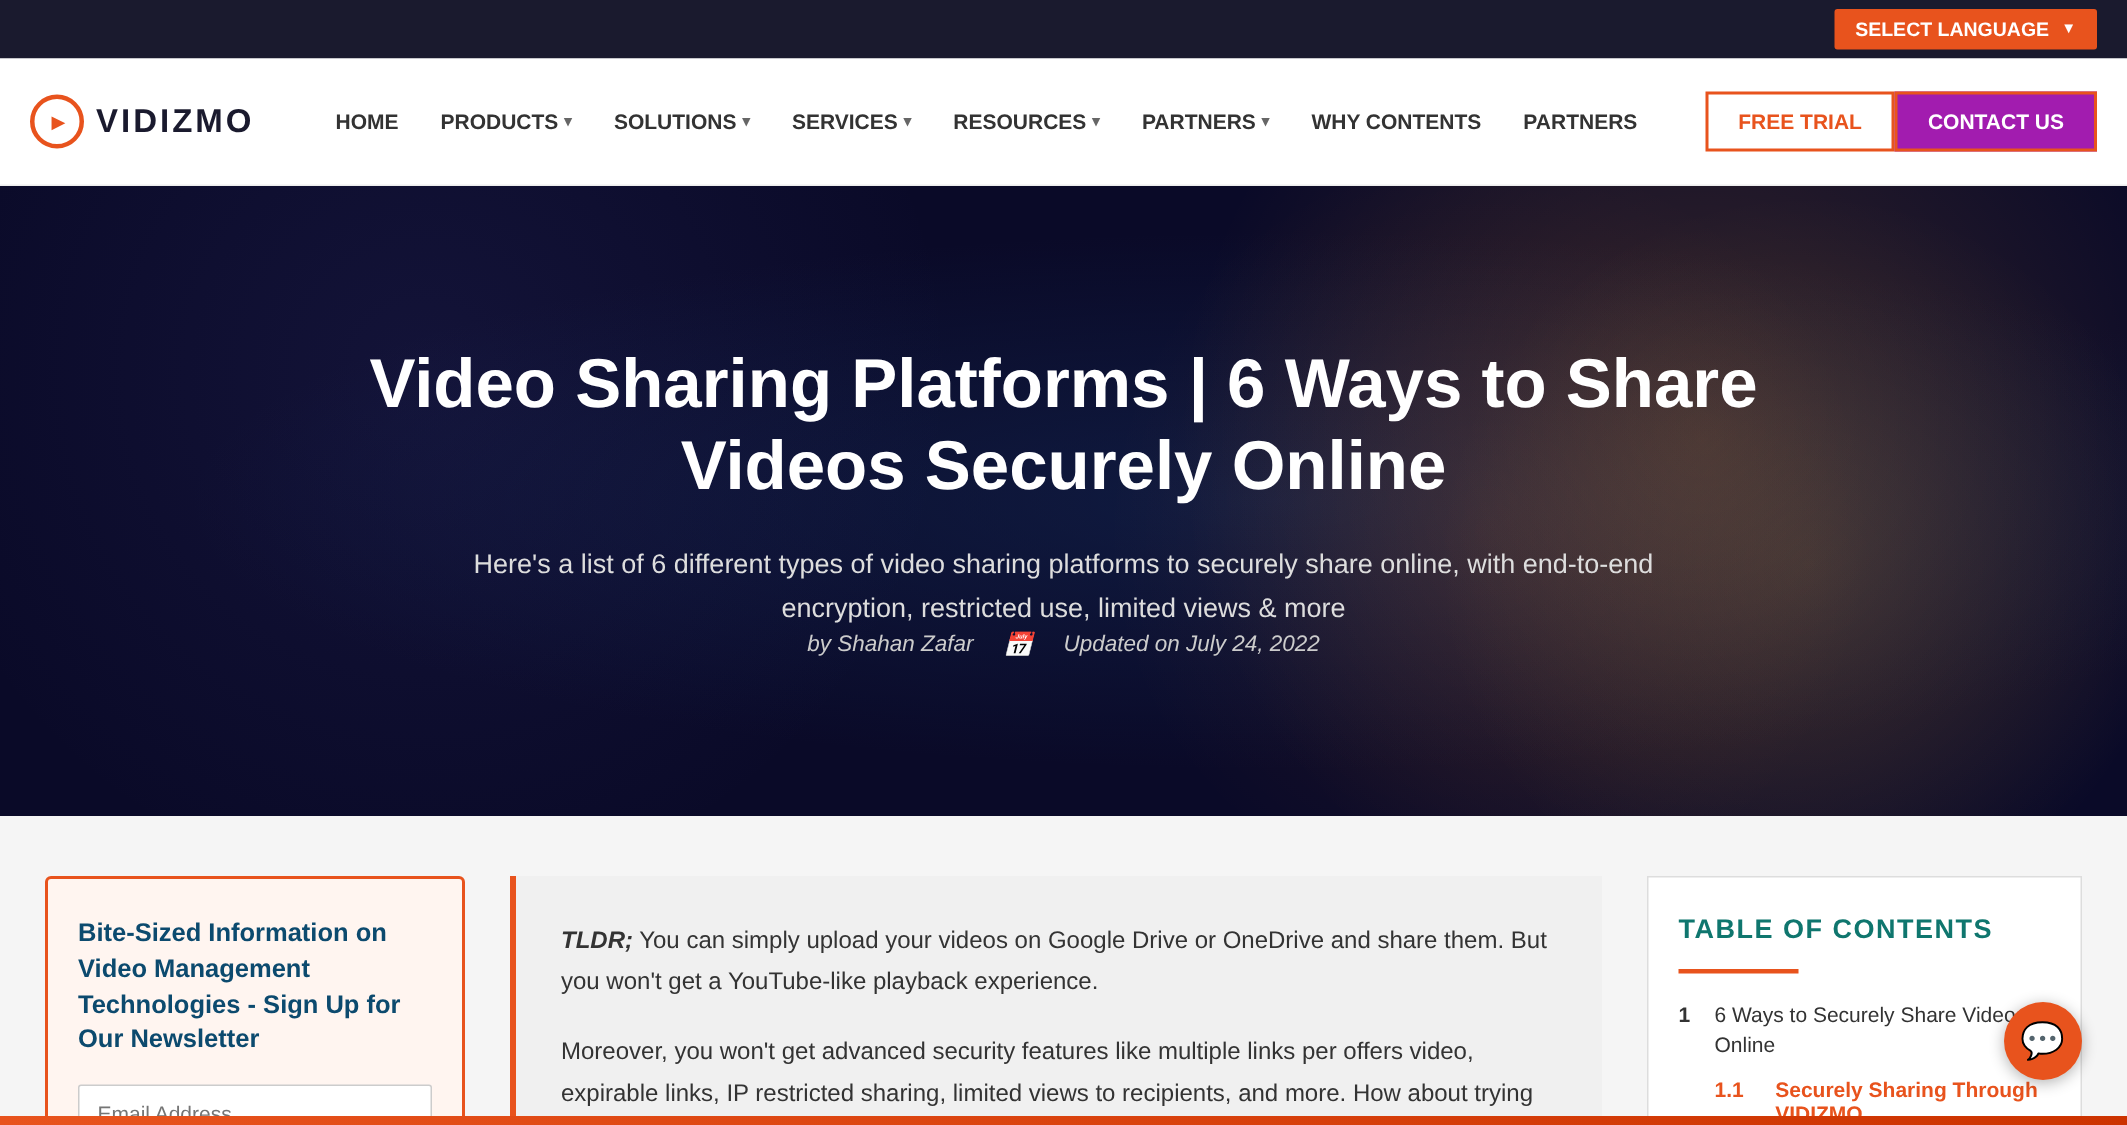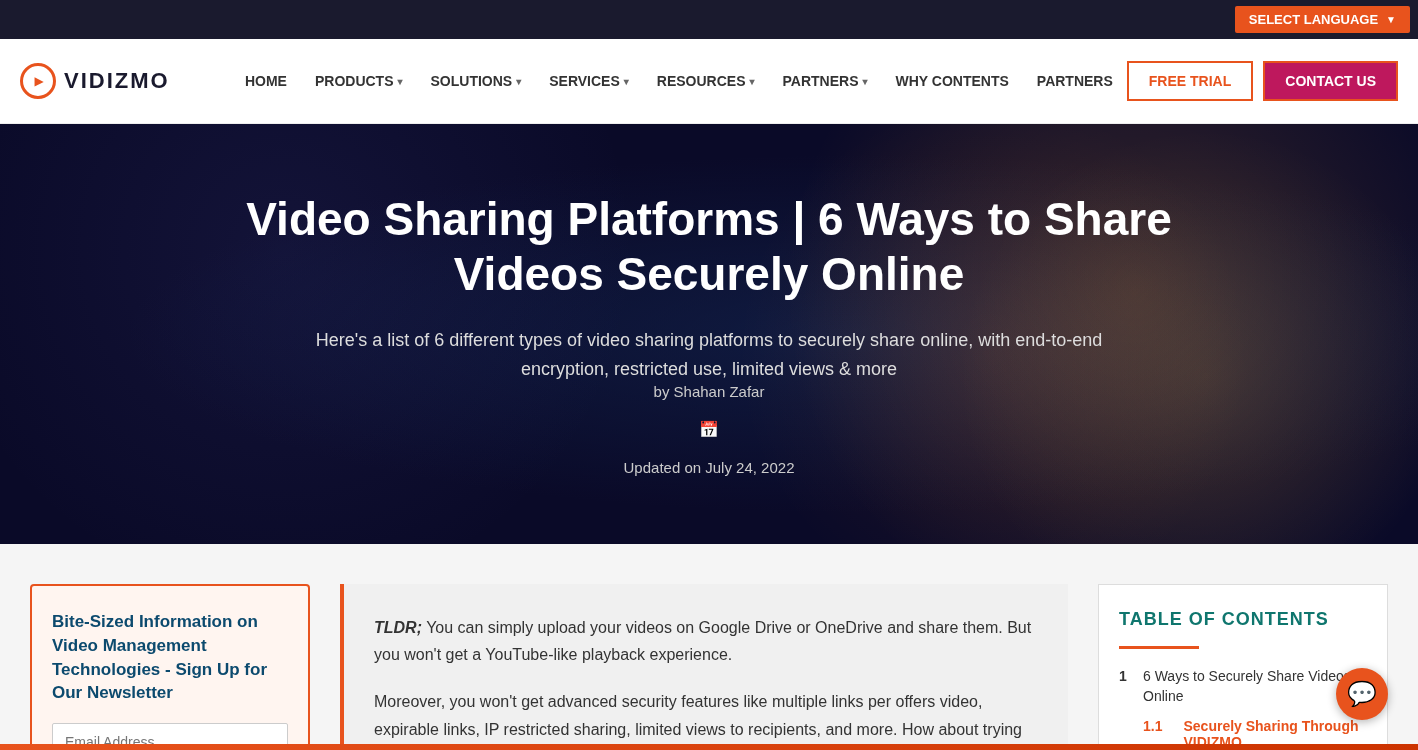--- a/index.html
+++ b/index.html
@@ -4,21 +4,21 @@
   <style>
     * { margin: 0; padding: 0; box-sizing: border-box; }
     body { font-family: Arial, sans-serif; background: #fff; width: 1418px; overflow-x: hidden; }
 
     
     .top-bar {
       background: #1a1a2e;
       display: flex;
       justify-content: flex-end;
       align-items: center;
-      padding: 6px 8px;
+      padding: 6px 20px;
       gap: 10px;
     }
     .lang-select {
       background: #e8531d;
       color: #fff;
       border: none;
       padding: 6px 14px;
       font-size: 13px;
       font-weight: bold;
       cursor: pointer;
@@ -65,55 +65,53 @@
       font-size: 22px;
       font-weight: bold;
       color: #1a1a2e;
       letter-spacing: 2px;
     }
     .nav-links {
       display: flex;
       align-items: center;
       gap: 0;
       flex: 1;
-      justify-content: flex-end;
     }
     .nav-item {
       color: #333;
       font-size: 14px;
       font-weight: 600;
       padding: 0 14px;
       cursor: pointer;
       display: flex;
       align-items: center;
       gap: 4px;
       height: 85px;
       text-decoration: none;
       white-space: nowrap;
     }
     .nav-item .chevron { font-size: 10px; color: #666; }
     .nav-actions {
       display: flex;
-      gap: 10px;
       margin-left: auto;
     }
     .btn-free-trial {
       border: 2px solid #e8531d;
       color: #e8531d;
       background: #fff;
       padding: 10px 20px;
       font-size: 14px;
       font-weight: bold;
       cursor: pointer;
       white-space: nowrap;
     }
     .btn-contact {
       border: 2px solid #e8531d;
       color: #fff;
-      background: #be185d;
+      background: #a21caf;
       padding: 10px 20px;
       font-size: 14px;
       font-weight: bold;
       cursor: pointer;
       white-space: nowrap;
     }
 
     
     .hero {
       position: relative;
@@ -153,22 +151,22 @@
       line-height: 1.6;
       max-width: 800px;
       z-index: 1;
     }
     .hero-meta {
       display: flex;
       align-items: center;
       gap: 20px;
       color: #ccc;
       font-size: 15px;
+      font-style: italic;
       z-index: 1;
-      flex-direction: column;
     }
     .hero-meta .cal-icon { font-size: 16px; }
 
     
     .main-content {
       display: flex;
       gap: 30px;
       padding: 40px 30px;
       max-width: 1418px;
       background: #f5f5f5;

